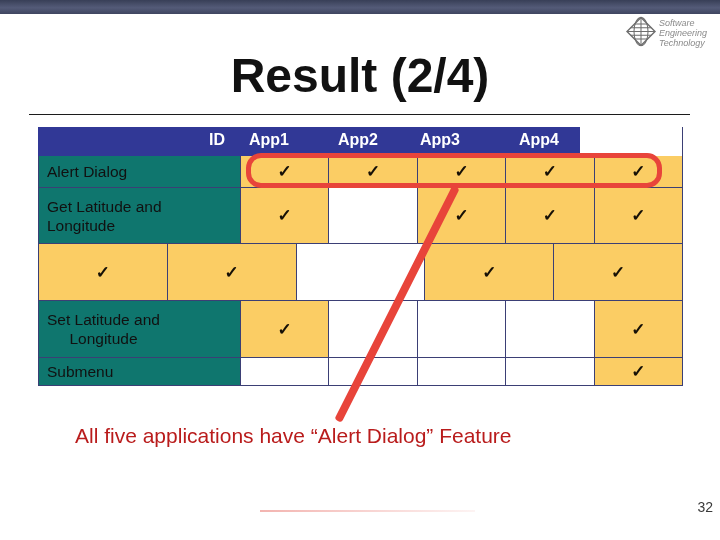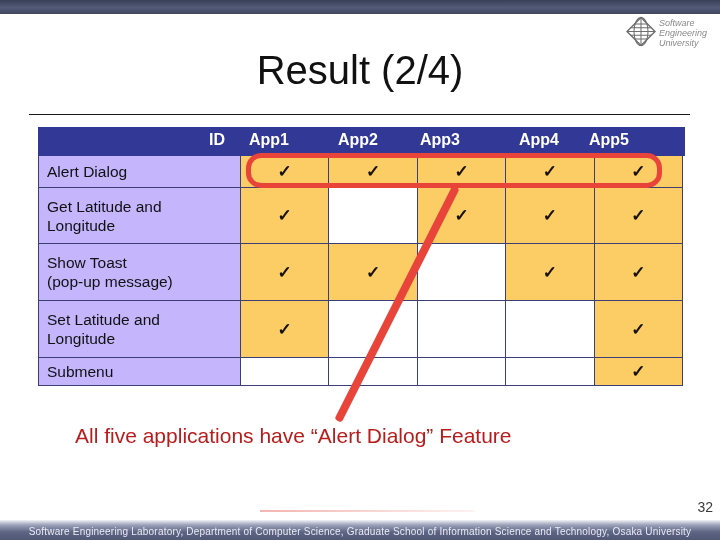--- a/index.html
+++ b/index.html
@@ -10,44 +10,44 @@
   }
   .top-bar {
     position:absolute; left:0; top:0; width:720px; height:14px;
     background:linear-gradient(to bottom,#383f57 0%,#545b78 55%,#3f4560 100%);
   }
   .logo { position:absolute; left:626px; top:16px; display:flex; gap:3px; }
   .logo svg { width:30px; height:31px; }
   .logo-text { font-size:9px; line-height:10px; color:#8a8a8a; font-style:italic; padding-top:2px; }
   .title {
     position:absolute; left:0; top:48px; width:720px; text-align:center;
-    font-size:40px; font-weight:400; color:#111111; letter-spacing:0px;
+    font-size:48px; font-weight:700; color:#111111; letter-spacing:0px;
   }
   .rule { position:absolute; left:29px; top:114px; width:661px; height:0; border-top:1.5px solid #1c1c1c; }
 
   
   .ftable {
     position:absolute; left:38px; top:127px; width:645px;
     border:1px solid #3b3f75; border-top:none;
   }
   .thead {
     position:relative; height:29px; background:#313896;
-    margin:-0px -1px 0 -1px; width:647px;
+    margin:-0px -1px 0 -1px; width:542px;
   }
   .thead span {
     position:absolute; top:4px; transform:translateX(-50%);
     color:#ffffff; font-size:16px; font-weight:bold; white-space:nowrap;
   }
   .h0{left:179px;} .h1{left:231px;} .h2{left:320px;} .h3{left:402px;} .h4{left:501px;} .h5{left:571px;}
   .trow { display:flex; }
-  .r0{height:32px;} .r1{height:56px;} .r2{height:57px;} .r3{height:57px;} .r4{height:27px;}
+  .r0{height:32px;} .r1{height:56px;} .r2{height:57px;} .r3{height:57px;text-align:center;} .r4{height:27px;}
   .lcell {
     flex:0 0 202px; display:flex; align-items:center; padding-left:8px;
     font-size:15.5px; color:#111111; line-height:19px; white-space:pre-line;
-    border-right:1px solid #3b3f75; border-bottom:1px solid #3b3f75; background:#c4b5fd;
+    border-right:1px solid #3b3f75; border-bottom:1px solid #3b3f75; background:#0f766e;
   }
   .ccell {
     flex:1 1 0; display:flex; align-items:center; justify-content:center;
     border-right:1px solid #3b3f75; border-bottom:1px solid #3b3f75; background:#ffffff;
     font-size:17px; font-weight:bold; color:#161006;
   }
   .ccell:last-child { border-right:none; }
   .trow:last-child .lcell, .trow:last-child .ccell { border-bottom:none;text-align:center; }
   .ccell.checked { background:#fbcd64; }
 
@@ -91,21 +91,21 @@
       <line x1="5" y1="12" x2="27" y2="12" stroke="#6e6e6e" stroke-width="1.1"></line>
       <line x1="1" y1="16" x2="31" y2="16" stroke="#6e6e6e" stroke-width="1.1"></line>
       <line x1="5" y1="20" x2="27" y2="20" stroke="#6e6e6e" stroke-width="1.1"></line>
       <line x1="9" y1="24" x2="23" y2="24" stroke="#6e6e6e" stroke-width="1.1"></line>
       <line x1="16" y1="1" x2="16" y2="31" stroke="#6e6e6e" stroke-width="1.1"></line>
       <ellipse cx="16" cy="16" rx="7.5" ry="15" fill="none" stroke="#6e6e6e" stroke-width="1.1"></ellipse>
     </svg>
     <div class="logo-text">
       <div>Software</div>
       <div>Engineering</div>
-      <div>University</div>
+      <div>Technology</div>
     </div>
   </div>
 
   <div class="title">Result (2/4)</div>
   <div class="rule"></div>
 
   <div class="ftable">
     <div class="thead">
       <span class="h0">ID</span>
       <span class="h1">App1</span>
@@ -128,22 +128,20 @@
       <div class="lcell">Get Latitude and
 Longitude</div>
       <div class="ccell checked">✓</div>
       <div class="ccell"></div>
       <div class="ccell checked">✓</div>
       <div class="ccell checked">✓</div>
       <div class="ccell checked">✓</div>
     </div>
 
     <div class="trow r2">
-      <div class="lcell">Show Toast
-(pop-up message)</div>
       <div class="ccell checked">✓</div>
       <div class="ccell checked">✓</div>
       <div class="ccell"></div>
       <div class="ccell checked">✓</div>
       <div class="ccell checked">✓</div>
     </div>
 
     <div class="trow r3">
       <div class="lcell">Set Latitude and
 Longitude</div>
@@ -164,17 +162,14 @@
     </div>
   </div>
 
   <div class="hl-rect"></div>
   <div class="red-line"></div>
   <div class="faint-line"></div>
 
   <div class="caption">All five applications have “Alert Dialog” Feature</div>
   <div class="page-number">32</div>
 
-  <div class="footer-bar">
-    <span>Software Engineering Laboratory, Department of Computer Science, Graduate School of Information Science and Technology, Osaka University</span>
-  </div>
 
 </div>
 
 </body></html>

